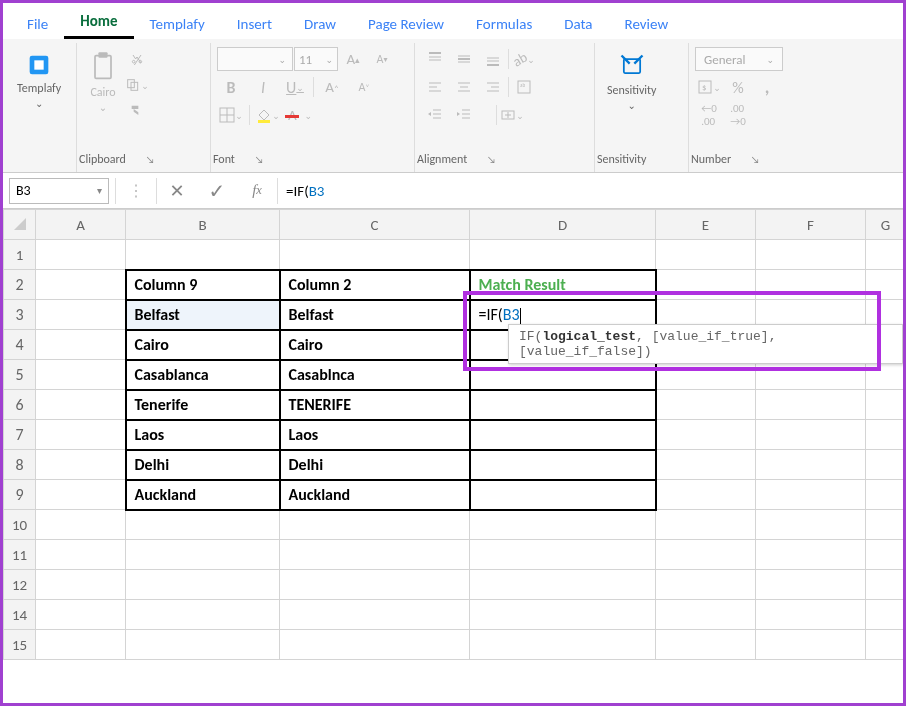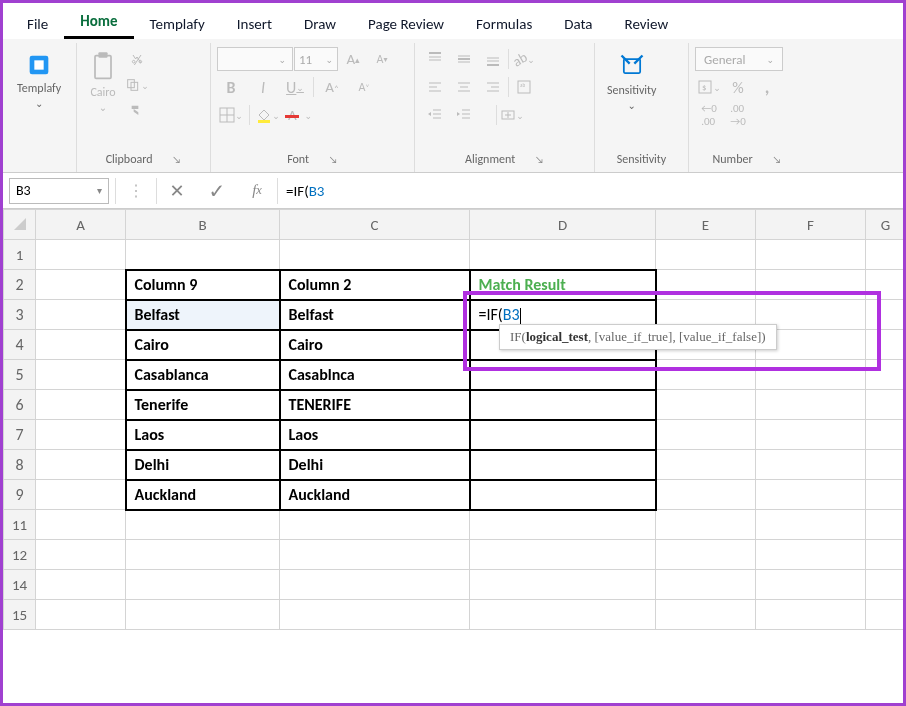--- a/index.html
+++ b/index.html
@@ -1,26 +1,26 @@
 <!DOCTYPE html>
 <html><head>
   <meta charset="utf-8">
   <style>
     * { margin: 0; padding: 0; box-sizing: border-box; }
     body { font-family: Calibri, "Segoe UI", sans-serif; background: #fff; width: 906px; height: 706px; overflow: hidden; border: 3px solid #a040d0; }
 
     
     .ribbon-tabs { display: flex; padding: 0 8px; background: #fff; border-bottom: none; height: 36px; align-items: flex-end; }
-    .ribbon-tab { padding: 6px 16px; font-size: 15px; color: #0f172a; cursor: pointer; }
+    .ribbon-tab { padding: 6px 16px; font-size: 15px; color: #3b82f6; cursor: pointer; }
     .ribbon-tab.active { color: #0a6e3d; font-weight: 600; border-bottom: 3px solid #000000; }
     
     
     .ribbon-content { display: flex; background: #f5f5f5; padding: 4px 2px 0 2px; height: 134px; border-bottom: 1px solid #ccc; }
     .ribbon-group { display: flex; flex-direction: column; justify-content: space-between; border-right: 1px solid #ddd; padding: 2px 2px; }
-    .ribbon-group-label { text-align: center; font-size: 12px; color: #666; padding: 4px 0; display: flex; justify-content: center; align-items: center; gap: 20px; }
+    .ribbon-group-label { text-align: center; font-size: 12px; color: #666; padding: 4px 0; display: flex; align-items: center; gap: 20px; }
     .ribbon-controls { display: flex; align-items: flex-start; padding: 2px 4px; flex: 1; }
     .dialog-launcher { font-size: 10px; color: #888; }
 
     .big-btn { display: flex; flex-direction: column; align-items: center; padding: 4px 6px; font-size: 12px; color: #666; gap: 2px; }
     .big-btn .drop { font-size: 10px; }
     
     .icon-btn { width: 28px; height: 24px; display: inline-flex; align-items: center; justify-content: center; color: #999; border-radius: 3px; }
     .icon-btn.disabled { color: #bbb; }
     
     .col3 { display: flex; flex-direction: column; gap: 2px; }
@@ -62,21 +62,21 @@
     .data-header { font-weight: 700 !important; }
     .match-header { color: #4caf50 !important; font-weight: 700 !important; }
     .marching { border: 2px dashed #0078d4 !important; background: #eef4fb; }
     .editing { border: 2px solid #0078d4 !important; background: #fff; font-weight: normal !important; }
     .editing .ref { color: #0070c0; }
 
     
     .purple-box { position: absolute; border: 4px solid #b030e0; pointer-events: none; }
 
     
-    .fn-tooltip { position: absolute; background: #fff; border: 1px solid #ccc; box-shadow: 1px 1px 3px rgba(0,0,0,0.2); padding: 4px 10px; font-size: 13px; color: #666; font-family: Liberation Serif, serif; }
+    .fn-tooltip { position: absolute; background: #fff; border: 1px solid #ccc; box-shadow: 1px 1px 3px rgba(0,0,0,0.2); padding: 4px 10px; font-size: 13px; color: #666; font-family: Liberation Mono, monospace; margin-left: 9px; }
     .fn-tooltip b { font-weight: 700; color: #333; }
 
     
     .icon-btn svg { width: 16px; height: 16px; }
   </style>
 </head>
 <body>
 
 <div class="ribbon-tabs">
   <div class="ribbon-tab">File</div>
@@ -469,20 +469,30 @@
           <td class="rowhead" style="border:1px solid #d4d4d4 !important;font-weight:normal">9</td>
           <td style="border:1px solid #d4d4d4 !important"></td>
     <td>Auckland</td>
     <td>Auckland</td>
     <td></td>
     <td style="border:1px solid #d4d4d4 !important"></td>
           <td style="border:1px solid #d4d4d4 !important"></td>
           <td style="border:1px solid #d4d4d4 !important"></td>
         </tr>
   <tr>
+          <td class="rowhead">10</td>
+          <td></td>
+          <td></td>
+          <td></td>
+          <td></td>
+          <td></td>
+          <td></td>
+          <td></td>
+        </tr>
+  <tr>
           <td class="rowhead">11</td>
           <td></td>
           <td></td>
           <td></td>
           <td></td>
           <td></td>
           <td></td>
           <td></td>
         </tr>
   <tr>

